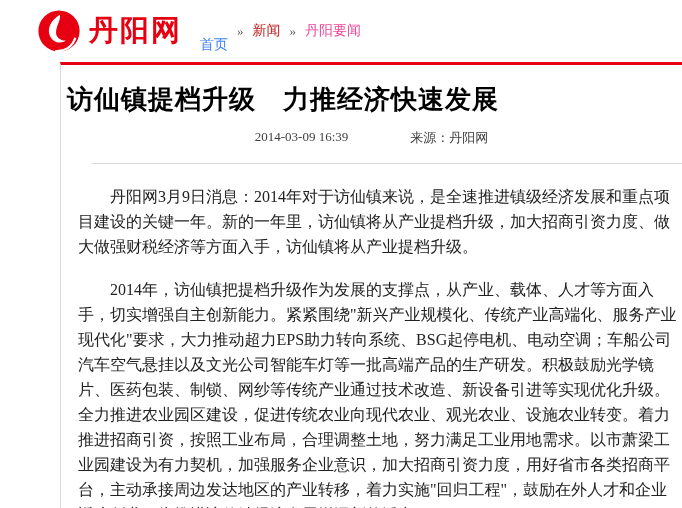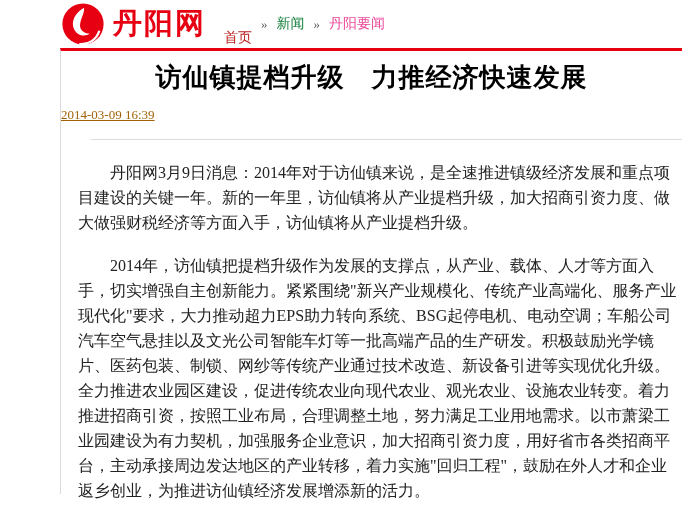--- a/index.html
+++ b/index.html
@@ -5,24 +5,24 @@
   * { box-sizing: border-box; }
   html, body { margin: 0; padding: 0; }
   body {
     width: 682px; height: 508px; overflow: hidden;
     background: #ffffff;
     font-family: "Liberation Sans", sans-serif;
   }
 
   
   .header {
-    height: 48px;
+    height: 62px;
     display: flex;
     align-items: center;
-    padding-left: 60px;
+    padding-left: 36px;
   }
   .logo {
     display: flex;
     align-items: center;
     text-decoration: none;
     cursor: pointer;
   }
   .logo-mark { width: 46px; height: 46px; display: block; }
   .logo-text {
     margin-left: 7px;
@@ -33,52 +33,51 @@
     font-family: "Liberation Sans", sans-serif;
   }
   .breadcrumb {
     margin-left: 18px;
     display: flex;
     align-items: center;
     gap: 9px;
     font-size: 14px;
     font-family: "Liberation Serif", serif;
   }
-  .crumb-home { color: #b91c1c; text-decoration: none; cursor: pointer; margin-top: 28px; }
-  .crumb-link { color: #15803d; text-decoration: none; cursor: pointer; }
+  .crumb-home { color: #3b82f6; text-decoration: none; cursor: pointer; margin-top: 28px; }
+  .crumb-link { color: #b91c1c; text-decoration: none; cursor: pointer; }
   .crumb-current { color: #ec4899; }
   .crumb-sep { color: #555; font-size: 13px; }
 
   
   .content-box {
     margin-left: 60px;
     height: 446px;
     border-top: 3px solid #e60012;
     border-left: 1px solid #d9d9d9;
     background: #ffffff;
   }
   .article-title {
-    margin: 12px 6px 0 6px;
-    text-align: center;
+    margin: 20px 6px 0 6px;
+    text-align: left;
     font-family: "Liberation Serif", serif;
     font-size: 26px;
     font-weight: bold;
     color: #000000;
     letter-spacing: 1px;
     line-height: 30px;
   }
   .article-meta {
     margin-top: 14px;
     display: flex;
-    justify-content: flex-start;
+    justify-content: center;
     gap: 62px;
     font-size: 13px;
-    color: #a16207;
+    color: #404040;
     font-family: "Liberation Serif", serif;
-    text-decoration: underline;
   }
   .meta-divider {
     margin: 16px 0 0 30px;
     height: 0;
     border-top: 1px solid #dcdcdc;
   }
   .article-body {
     padding: 20px 5px 0 17px;
     font-family: "Liberation Serif", serif;
     font-size: 16px;
@@ -110,19 +109,20 @@
     <a class="crumb-link">新闻</a>
     <span class="crumb-sep">»</span>
     <span class="crumb-current">丹阳要闻</span>
   </div>
 </div>
 
 <div class="content-box">
   <h1 class="article-title">访仙镇提档升级　力推经济快速发展</h1>
   <div class="article-meta">
     <span>2014-03-09 16:39</span>
+    <span>来源：丹阳网</span>
   </div>
   <div class="meta-divider"></div>
   <div class="article-body">
     <p>丹阳网3月9日消息：2014年对于访仙镇来说，是全速推进镇级经济发展和重点项目建设的关键一年。新的一年里，访仙镇将从产业提档升级，加大招商引资力度、做大做强财税经济等方面入手，访仙镇将从产业提档升级。</p>
     <p>2014年，访仙镇把提档升级作为发展的支撑点，从产业、载体、人才等方面入手，切实增强自主创新能力。紧紧围绕"新兴产业规模化、传统产业高端化、服务产业现代化"要求，大力推动超力EPS助力转向系统、BSG起停电机、电动空调；车船公司汽车空气悬挂以及文光公司智能车灯等一批高端产品的生产研发。积极鼓励光学镜片、医药包装、制锁、网纱等传统产业通过技术改造、新设备引进等实现优化升级。全力推进农业园区建设，促进传统农业向现代农业、观光农业、设施农业转变。着力推进招商引资，按照工业布局，合理调整土地，努力满足工业用地需求。以市萧梁工业园建设为有力契机，加强服务企业意识，加大招商引资力度，用好省市各类招商平台，主动承接周边发达地区的产业转移，着力实施"回归工程"，鼓励在外人才和企业返乡创业，为推进访仙镇经济发展增添新的活力。</p>
   </div>
 </div>
 
 </body></html>

